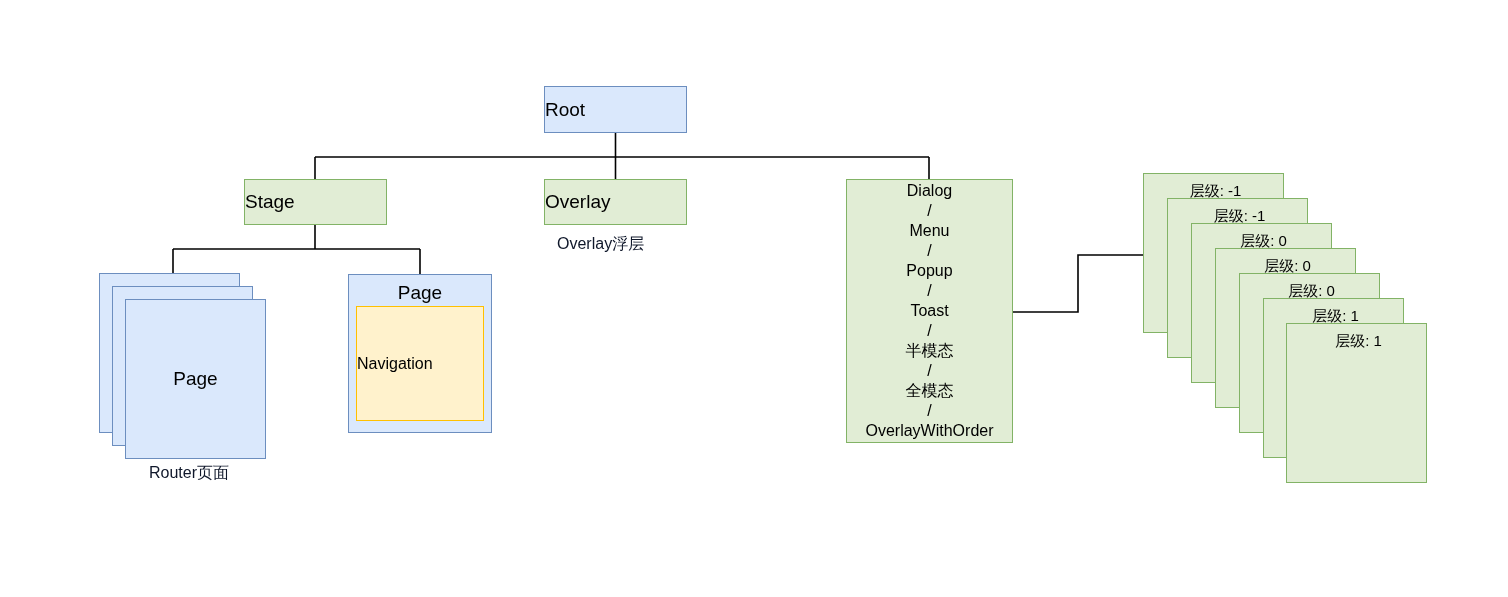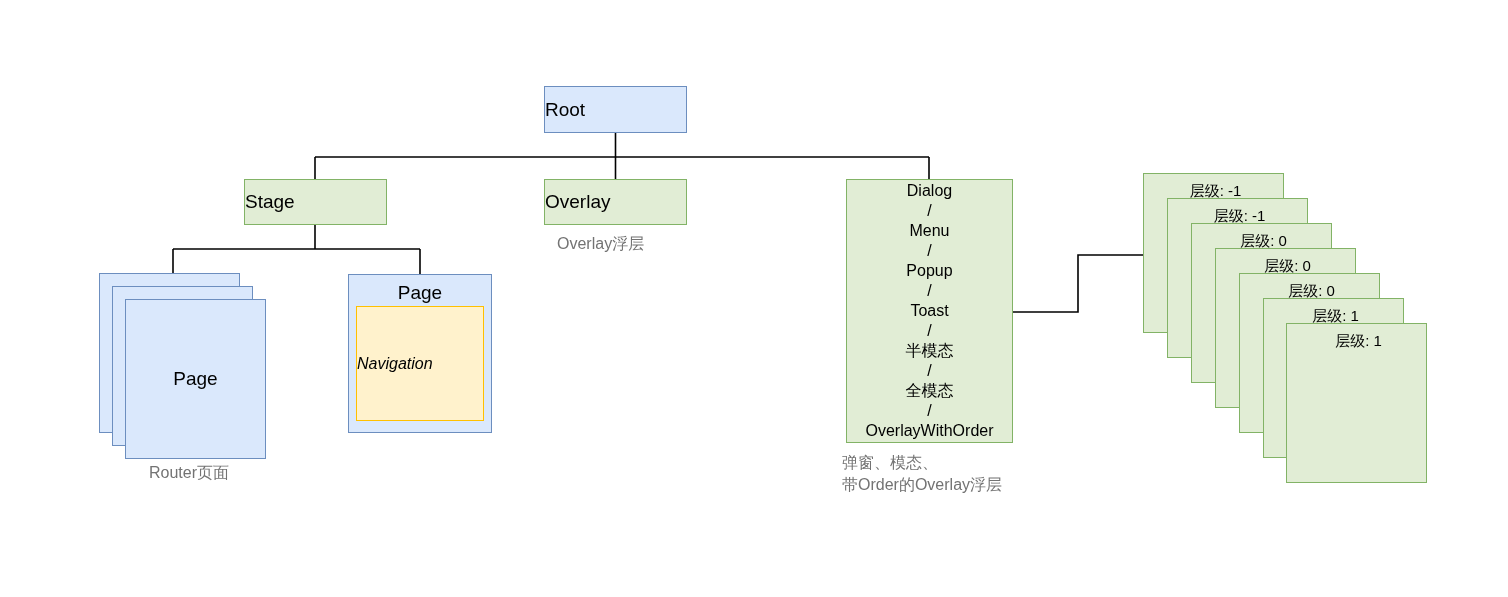--- a/index.html
+++ b/index.html
@@ -31,30 +31,29 @@
     background: #dae8fc;
     border: 1px solid #6c8ebf;
   }
   .box-green {
     background: #e1edd5;
     border: 1px solid #82b366;
   }
   .box-yellow {
     background: #fff2cc;
     border: 1px solid #ffc000;
-    font-style: italic;
   }
   .lbl-lg   { font-size: 19px; }
   .lbl-md   { font-size: 16px; }
   .caption {
     position: absolute;
     font-size: 16px;
     line-height: 1.35;
     white-space: pre;
-    color: #737373;
+    color: #0f172a;
   }
   .card-label {
     position: absolute;
     top: 8px;
     left: 4px;
     right: 0;
     text-align: center;
     font-size: 15px;
   }
   .stack-card {
@@ -140,22 +139,20 @@
 Popup
 /
 Toast
 /
 半模态
 /
 全模态
 /
 OverlayWithOrder</span>
   </div>
-  <div class="caption" style="left:842px; top:452px; width:260px;">弹窗、模态、
-带Order的Overlay浮层</div>
 
   <div class="stack-card box-green" style="left:1143px; top:173px; width:141px; height:160px;">
     <div class="card-label">层级: -1</div>
   </div>
   <div class="stack-card box-green" style="left:1167px; top:198px; width:141px; height:160px;">
     <div class="card-label">层级: -1</div>
   </div>
   <div class="stack-card box-green" style="left:1191px; top:223px; width:141px; height:160px;">
     <div class="card-label">层级: 0</div>
   </div>

